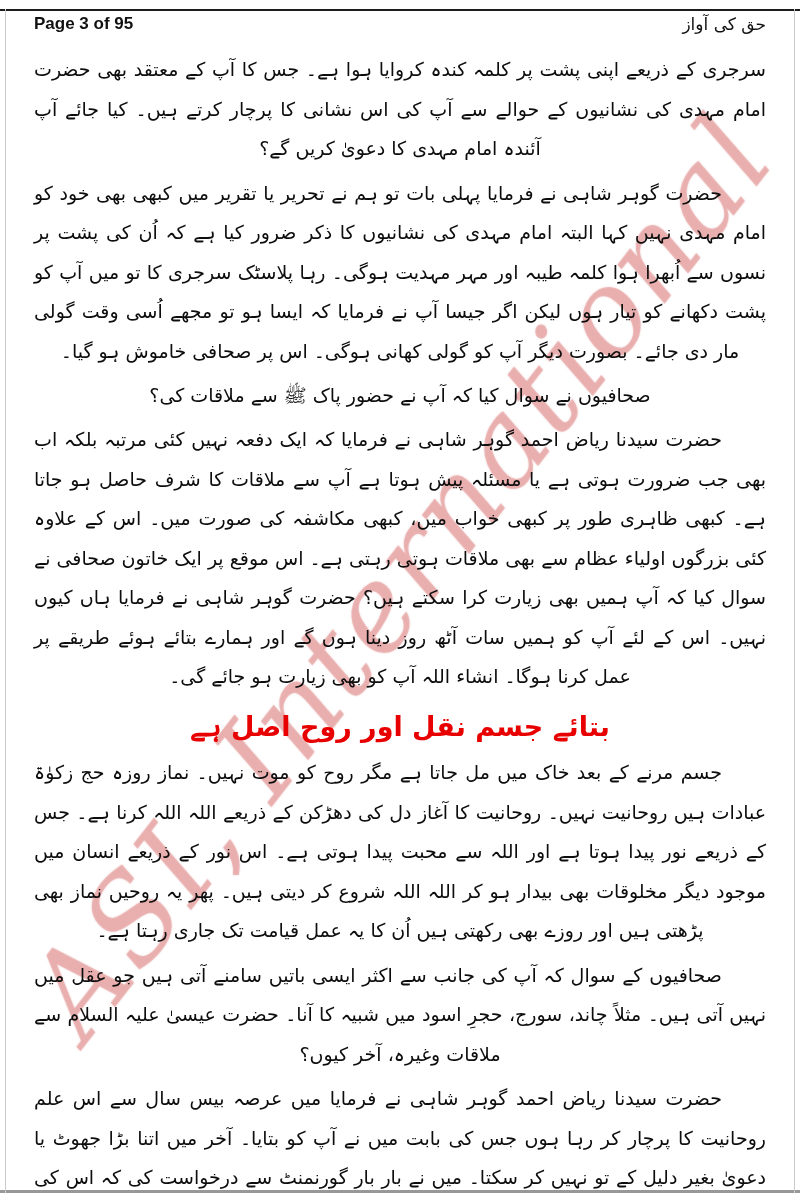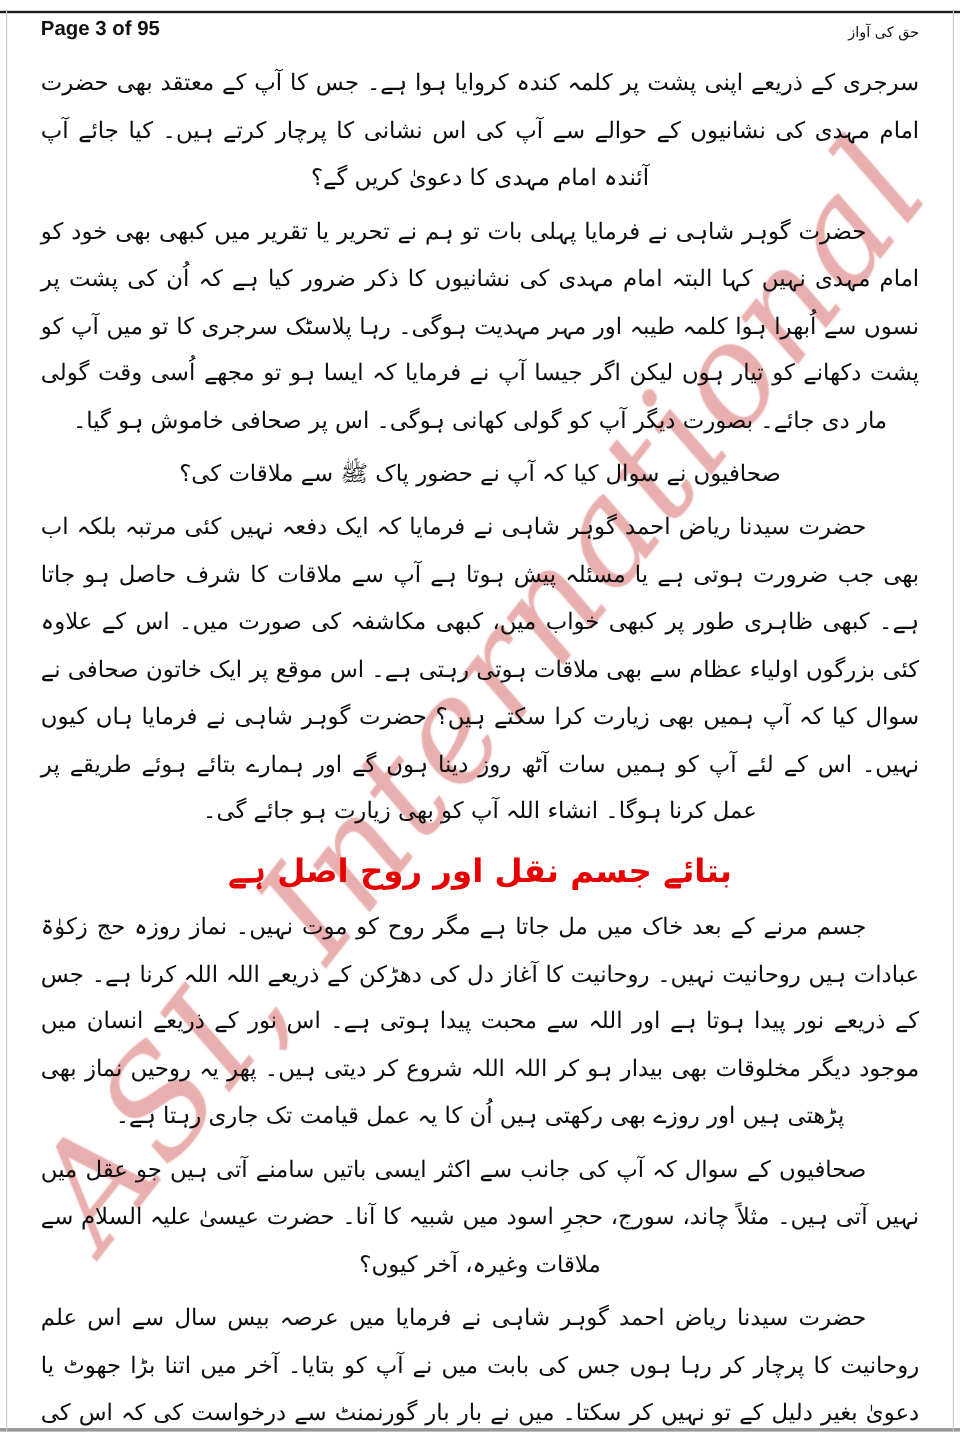--- a/index.html
+++ b/index.html
@@ -53,21 +53,21 @@
     height: 28px;
   }
   .header .page-label {
     font-family: "Liberation Sans", sans-serif;
     font-weight: bold;
     font-size: 17px;
     color: #111;
   }
   .header .urdu-title {
     font-family: "DejaVu Sans", sans-serif;
-    font-size: 12px;
+    font-size: 17px;
     color: #111;
     direction: rtl;
   }
   .header-rule {
     height: 2px;
     background: #151515;
     margin-top: 3px;
   }
 
   .content {

